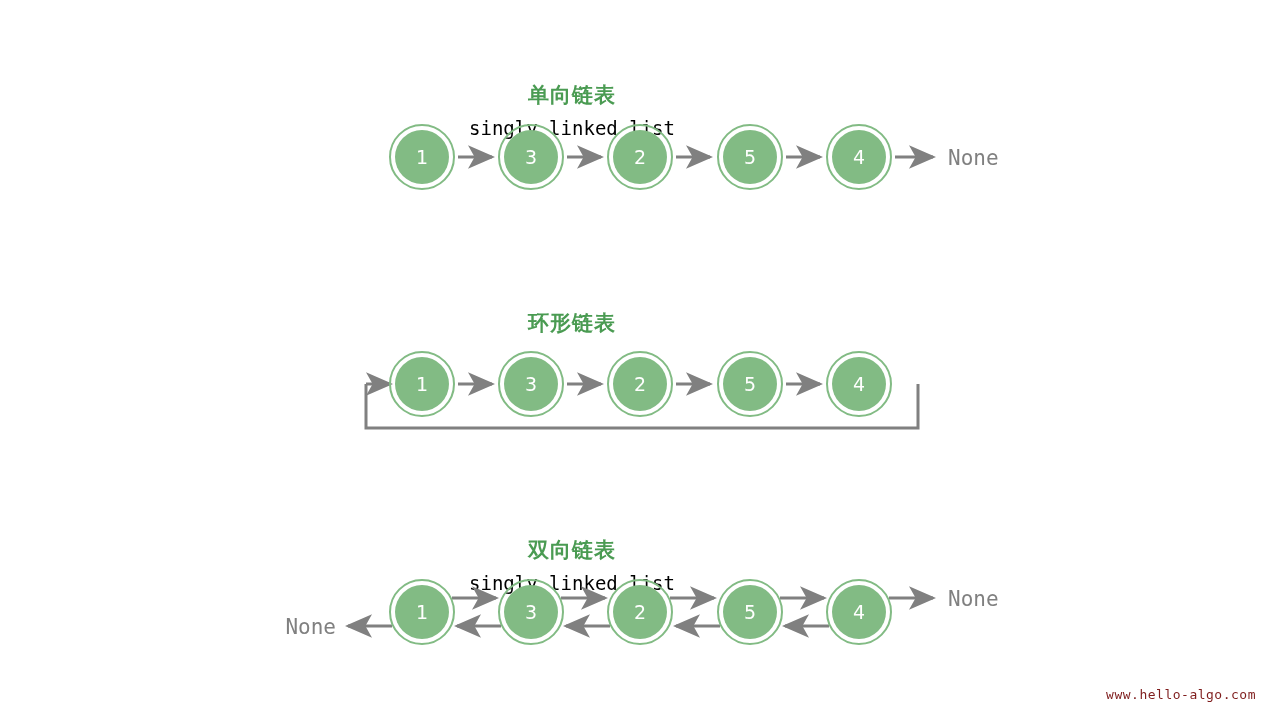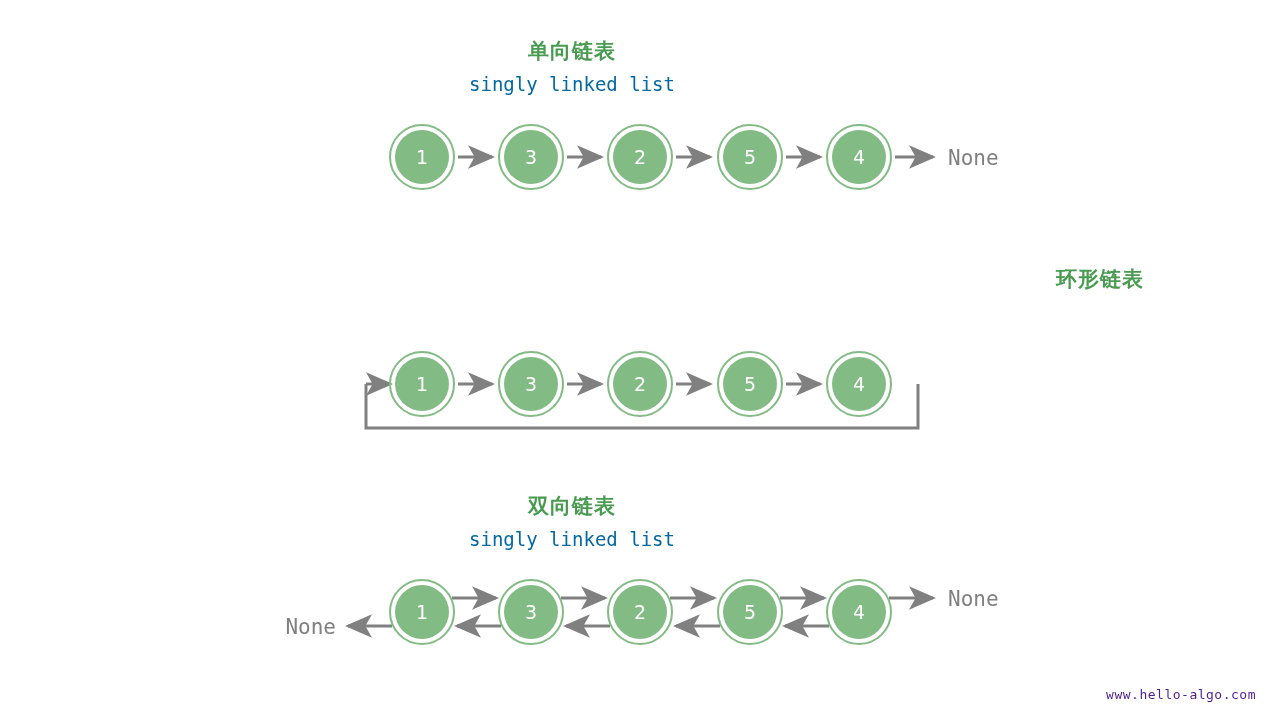--- a/index.html
+++ b/index.html
@@ -23,34 +23,35 @@
   .section {
     position: absolute;
     left: 0;
     width: 1280px;
   }
   .titles {
     position: absolute;
     width: 1144px;
     text-align: center;
     left: 0;
+    margin-top: 44px;
   }
   .title-cn {
     font-family: "DejaVu Sans", sans-serif;
     font-weight: bold;
     font-size: 21px;
     color: #4a9b52;
     letter-spacing: 1px;
     line-height: 26px;
     white-space: nowrap;
   }
   .title-en {
     font-family: "DejaVu Sans Mono", monospace;
     font-size: 19px;
-    color: #0369a1;
+    color: #000000;
     line-height: 26px;
     margin-top: 7px;
     white-space: nowrap;
   }
   .diagram {
     position: absolute;
     left: 0;
     width: 1280px;
   }
   svg.diagram-svg {
@@ -65,21 +66,21 @@
     font-family: "DejaVu Sans Mono", monospace;
     font-size: 21px;
     fill: #808080;
   }
   .watermark {
     position: absolute;
     right: 24px;
     bottom: 18px;
     font-family: "DejaVu Sans Mono", monospace;
     font-size: 13px;
-    color: #4c1d95;
+    color: #7f1d1d;
     letter-spacing: 0.5px;
   }
 </style>
 </head>
 <body>
 
 <div id="stage">
 
   <div class="section" style="top:0px;height:230px;">
     <div class="titles" style="top:38px;">
@@ -126,21 +127,21 @@
           <circle cx="859" cy="47" r="32" fill="none" stroke="#82bb84" stroke-width="2"></circle>
           <circle cx="859" cy="47" r="27" fill="#82bb84"></circle>
           <text class="node-label" x="859" y="47" text-anchor="middle" dominant-baseline="central">4</text>
         </g>
         <text class="none-label" x="948" y="48" dominant-baseline="central">None</text>
       </svg>
     </div>
   </div>
 
   <div class="section" style="top:228px;height:230px;">
-    <div class="titles" style="top:38px;text-align:right;">
+    <div class="titles" style="top:38px;">
       <div class="title-cn">环形链表</div>
     </div>
     <div class="diagram" style="top:110px;">
       <svg class="diagram-svg" width="1280" height="120" viewBox="0 0 1280 120">
         <defs>
           <marker id="arrowC" markerWidth="9" markerHeight="9" refX="8" refY="4.5" orient="auto" markerUnits="strokeWidth">
             <path d="M0,0.6 L9,4.5 L0,8.4 L2.2,4.5 Z" fill="#808080"></path>
           </marker>
         </defs>
 

